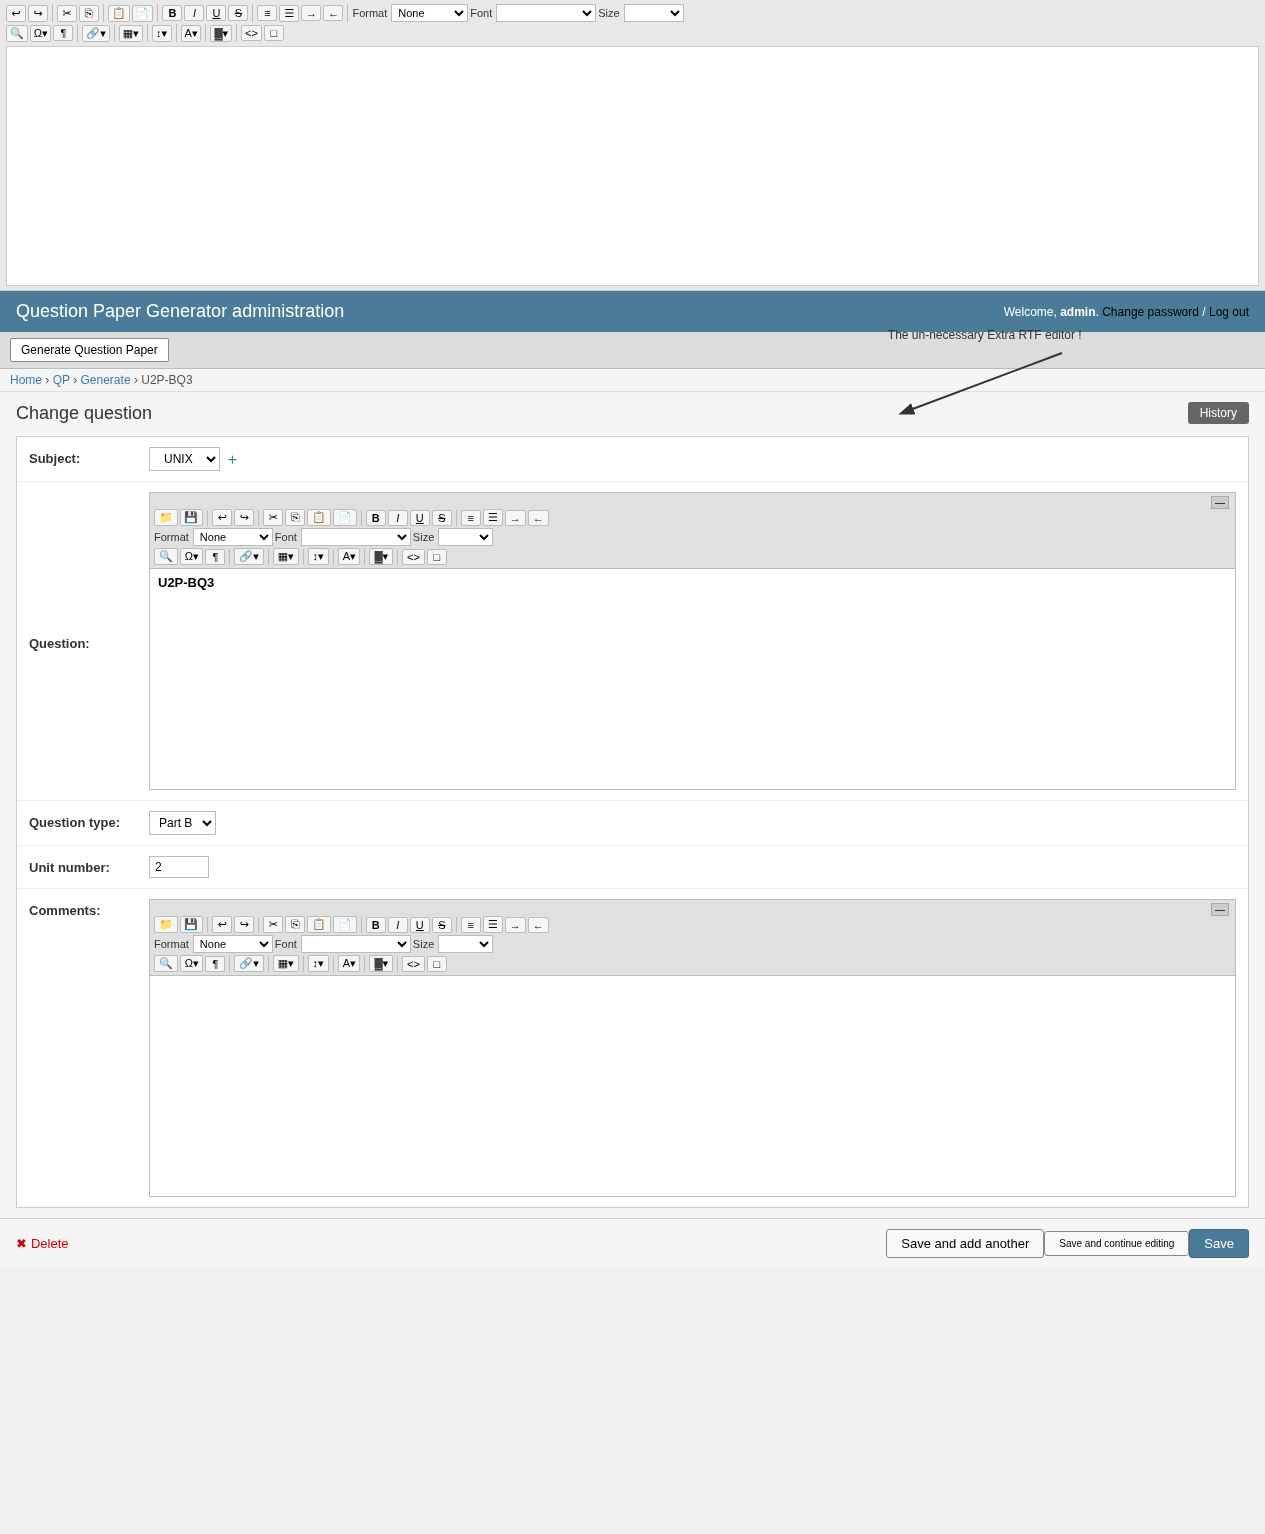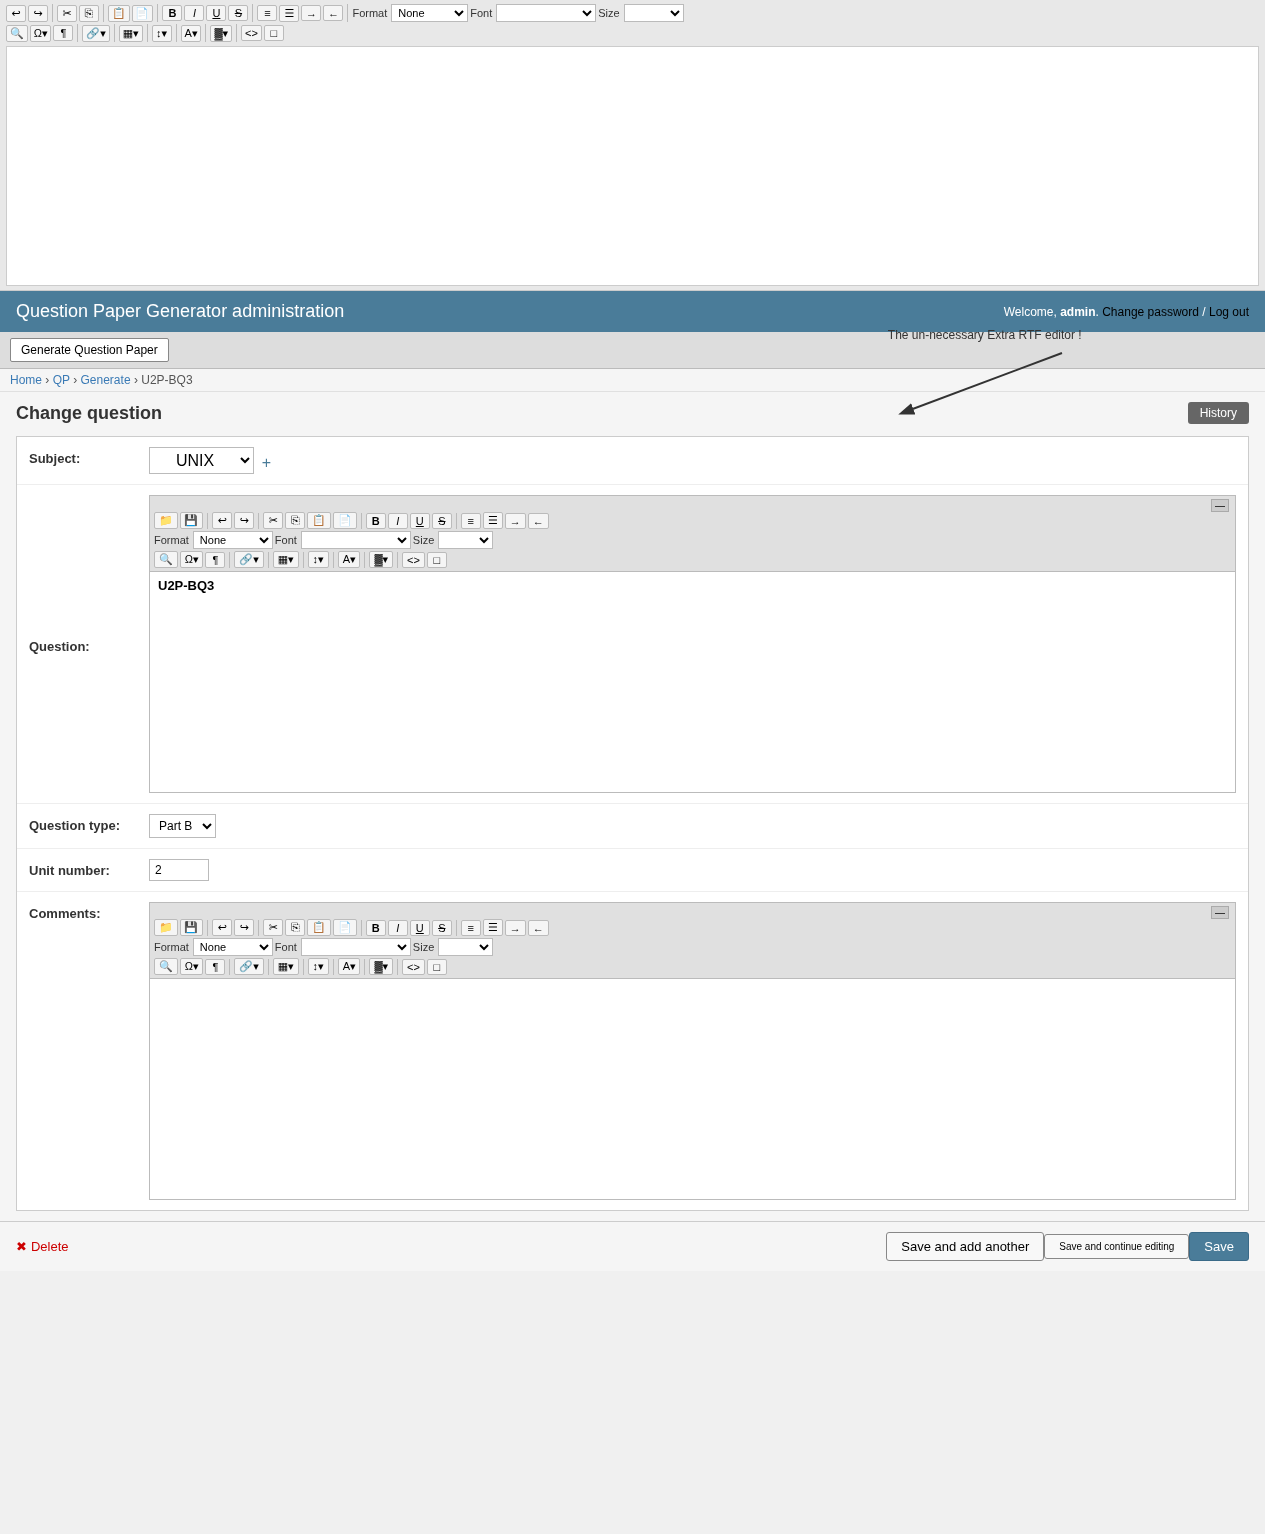--- a/index.html
+++ b/index.html
@@ -82,21 +82,21 @@
       background: #f5f5f5;
     }
     .page-title-row {
       display: flex;
       align-items: center;
       justify-content: space-between;
       margin-bottom: 12px;
     }
     .page-title {
       font-size: 18px;
-      font-weight: bold;
+      font-weight: normal;
       color: #333;
     }
     .history-btn {
       background: #666;
       color: white;
       border: none;
       padding: 4px 12px;
       cursor: pointer;
       font-size: 12px;
       border-radius: 3px;
@@ -166,23 +166,23 @@
       background: #ccc;
       border: 1px solid #aaa;
       cursor: pointer;
       font-size: 10px;
       padding: 0 3px;
       margin-right: 2px;
     }
 
     
     .subject-select {
-      padding: 3px 22px;
+      padding: 3px 10px;
       border: 1px solid #bbb;
-      font-size: 16px;
+      font-size: 12px;
       background: white;
     }
     .add-icon-btn {
       background: none;
       border: none;
       cursor: pointer;
       color: #4a7c99;
       font-size: 16px;
       margin-left: 4px;
       vertical-align: middle;

